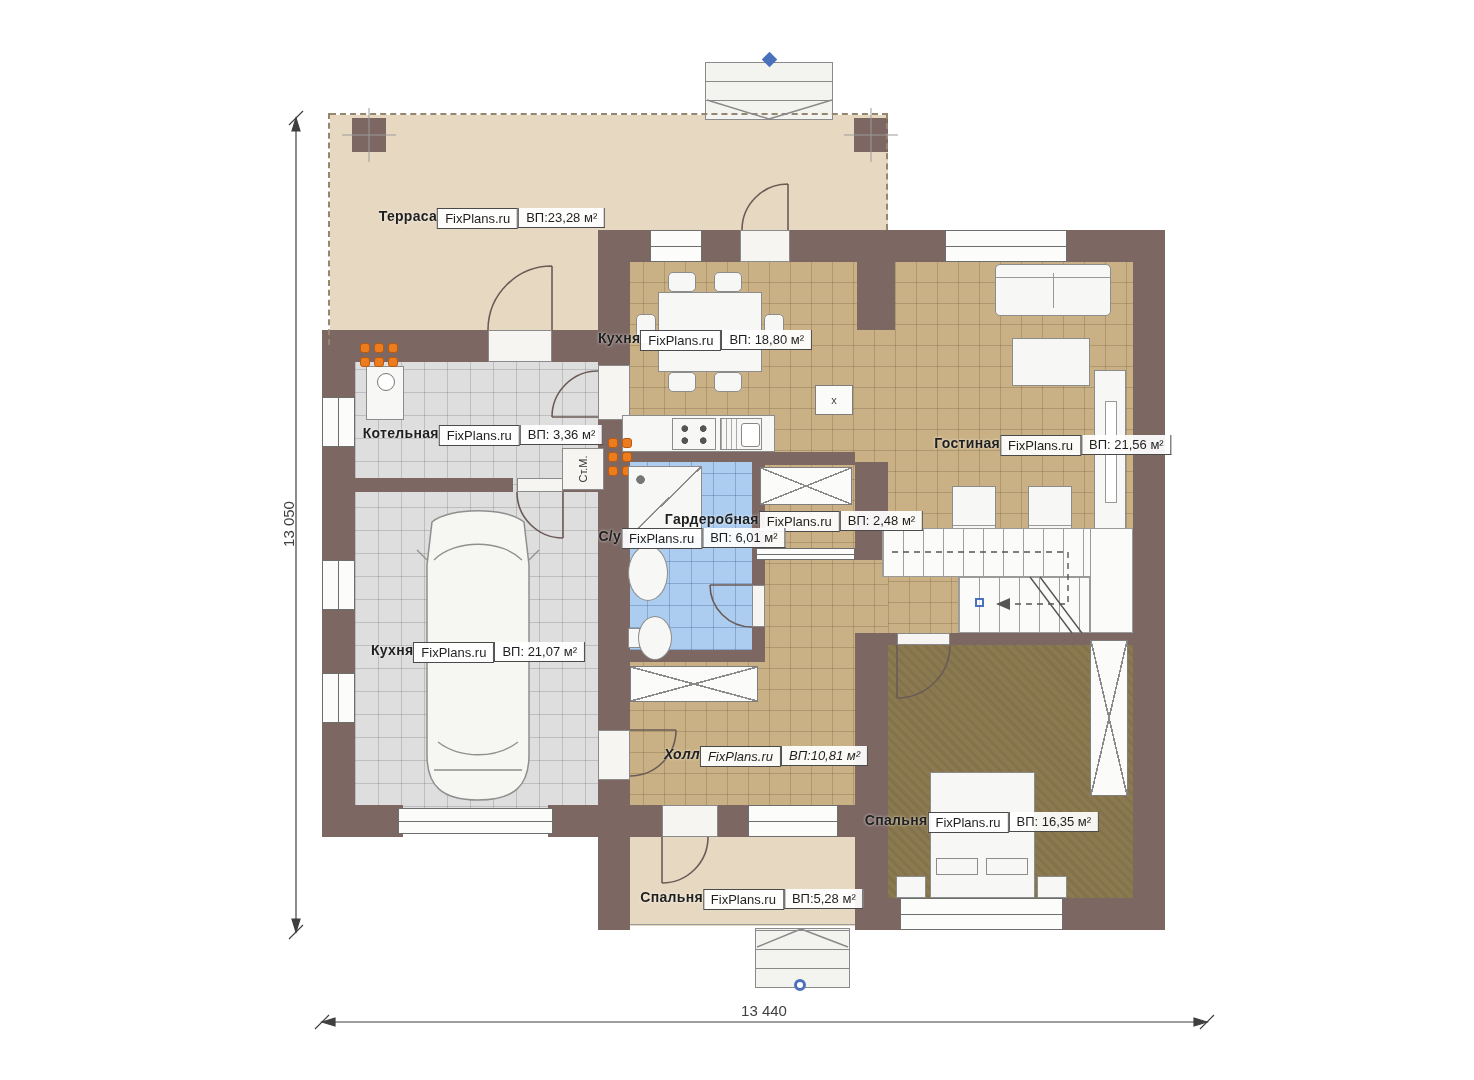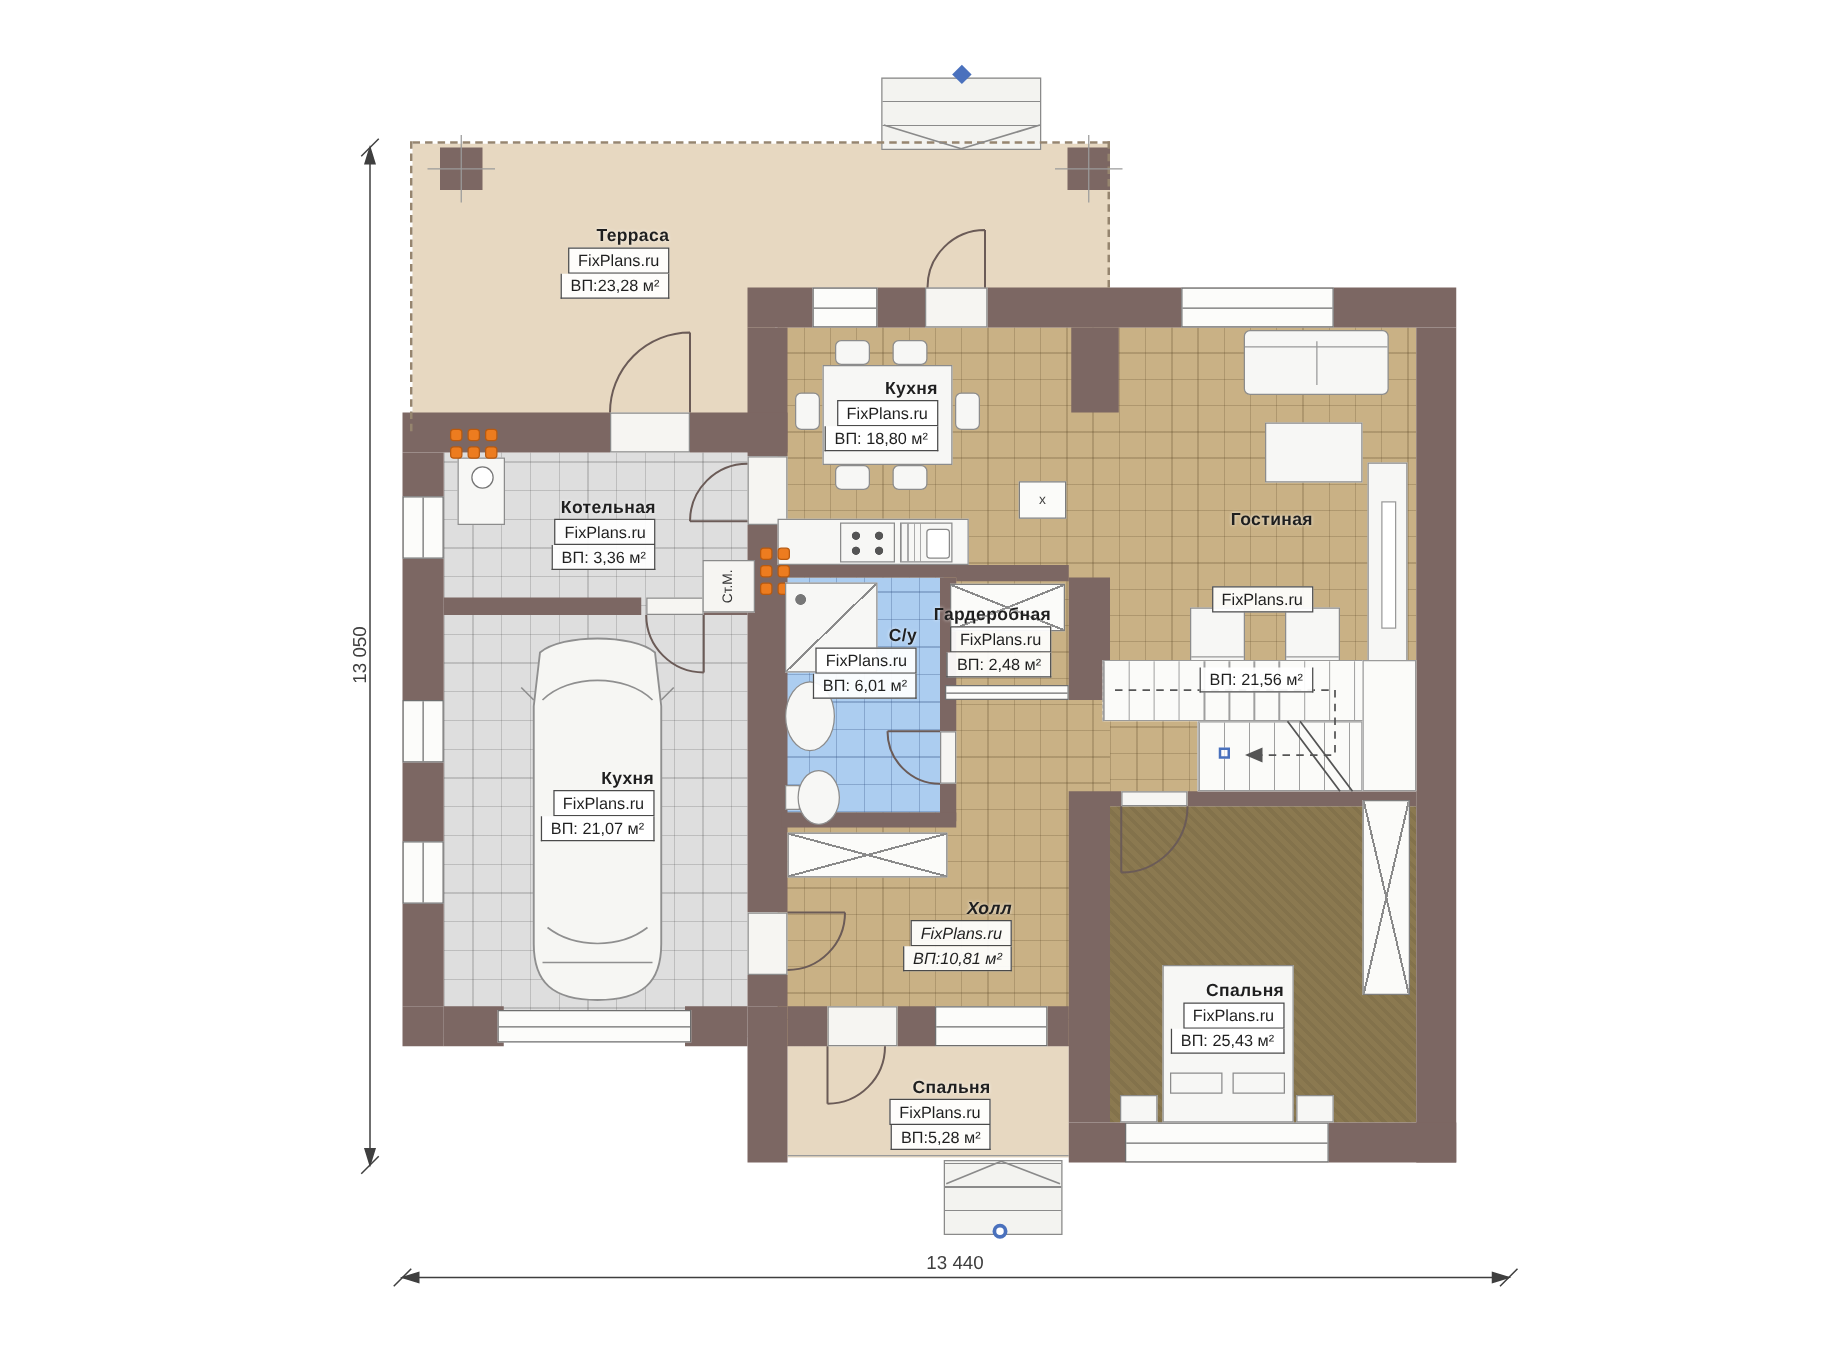--- a/index.html
+++ b/index.html
@@ -35,21 +35,21 @@
                      linear-gradient(to bottom right, transparent calc(50% - .8px), #8a8a8a calc(50% - .8px) calc(50% + .8px), transparent calc(50% + .8px));}
   .stairs{position:absolute;background-color:#fbfbf9;border:1px solid #9a9a9a;box-sizing:border-box;
     background-image:repeating-linear-gradient(90deg, #9f9f9f 0 1px, transparent 1px 20px);}
   .steps{position:absolute;background-color:#f3f3f0;border:1px solid #8a8a8a;box-sizing:border-box;
     background-image:repeating-linear-gradient(0deg, transparent 0 18px, #8a8a8a 18px 19px);}
   .dash-v{position:absolute;border-left:2px dashed #96856f;}
   .dash-h{position:absolute;border-top:2px dashed #96856f;}
   .radgrid{position:absolute;display:grid;gap:4px;}
   .rad{width:10px;height:10px;border-radius:3px;background:var(--radiator-orange);border:1px solid #b85a10;box-sizing:border-box;}
   
-  .room-label{position:absolute;transform:translateX(-50%);display:flex;flex-direction:column;align-items:flex-end;z-index:40;}
+  .room-label{position:absolute;transform:translateX(-50%);display:flex;flex-direction:row;align-items:flex-start;z-index:40;margin-top:28px;}
   .rname{font-weight:bold;font-size:14px;color:var(--label-text);letter-spacing:.3px;white-space:nowrap;margin-bottom:2px;text-shadow:0 0 3px rgba(255,255,255,.8);}
   .lbox{background:rgba(255,255,255,.93);border:1px solid var(--label-border);font-size:13px;color:var(--label-text);
         padding:1px 7px;white-space:nowrap;line-height:17px;}
   .lbox + .lbox{border-top:none;}
   .dimtext{position:absolute;font-size:15px;color:var(--dimension-line);white-space:nowrap;z-index:40;}
   .stm{position:absolute;background:#f6f5f2;border:1px solid #8a8a8a;box-sizing:border-box;display:flex;align-items:center;justify-content:center;}
   .stm span{transform:rotate(-90deg);font-size:11px;color:#333;white-space:nowrap;}
   .ventbox{position:absolute;background:#fbfbf9;border:1px solid #7e7e7e;box-sizing:border-box;display:flex;align-items:center;justify-content:center;font-size:11px;color:#444;}
   .marker-diamond{position:absolute;width:11px;height:11px;background:var(--marker-blue);transform:rotate(45deg);z-index:30;}
   .marker-circle{position:absolute;width:12px;height:12px;border:3px solid var(--marker-blue);border-radius:50%;background:#fff;box-sizing:border-box;z-index:30;}
@@ -274,21 +274,21 @@
   <div class="room-label" style="left:705px;top:302px;">
     <div class="rname">Кухня</div>
     <div class="lbox">FixPlans.ru</div>
     <div class="lbox">ВП: 18,80 м²</div>
   </div>
   <div class="room-label" style="left:483px;top:397px;">
     <div class="rname">Котельная</div>
     <div class="lbox">FixPlans.ru</div>
     <div class="lbox">ВП: 3,36 м²</div>
   </div>
-  <div class="room-label" style="left:1005px;top:407px;gap:44px;">
+  <div class="room-label" style="left:1053px;top:407px;">
     <div class="rname">Гостиная</div>
     <div class="lbox">FixPlans.ru</div>
     <div class="lbox">ВП: 21,56 м²</div>
   </div>
   <div class="room-label" style="left:794px;top:483px;">
     <div class="rname">Гардеробная</div>
     <div class="lbox">FixPlans.ru</div>
     <div class="lbox">ВП: 2,48 м²</div>
   </div>
   <div class="room-label" style="left:692px;top:500px;">
@@ -302,21 +302,21 @@
     <div class="lbox">ВП: 21,07 м²</div>
   </div>
   <div class="room-label" style="left:766px;top:718px;font-style:italic;">
     <div class="rname">Холл</div>
     <div class="lbox">FixPlans.ru</div>
     <div class="lbox">ВП:10,81 м²</div>
   </div>
   <div class="room-label" style="left:982px;top:784px;">
     <div class="rname">Спальня</div>
     <div class="lbox">FixPlans.ru</div>
-    <div class="lbox">ВП: 25,43 м²</div>
+    <div class="lbox">ВП: 16,35 м²</div>
   </div>
   <div class="room-label" style="left:752px;top:861px;">
     <div class="rname">Спальня</div>
     <div class="lbox">FixPlans.ru</div>
     <div class="lbox">ВП:5,28 м²</div>
   </div>
 
   <div class="dimtext" style="left:288px;top:524px;transform:translate(-50%,-50%) rotate(-90deg);">13 050</div>
   <div class="dimtext" style="left:764px;top:1002px;transform:translateX(-50%);">13 440</div>
 </div>

